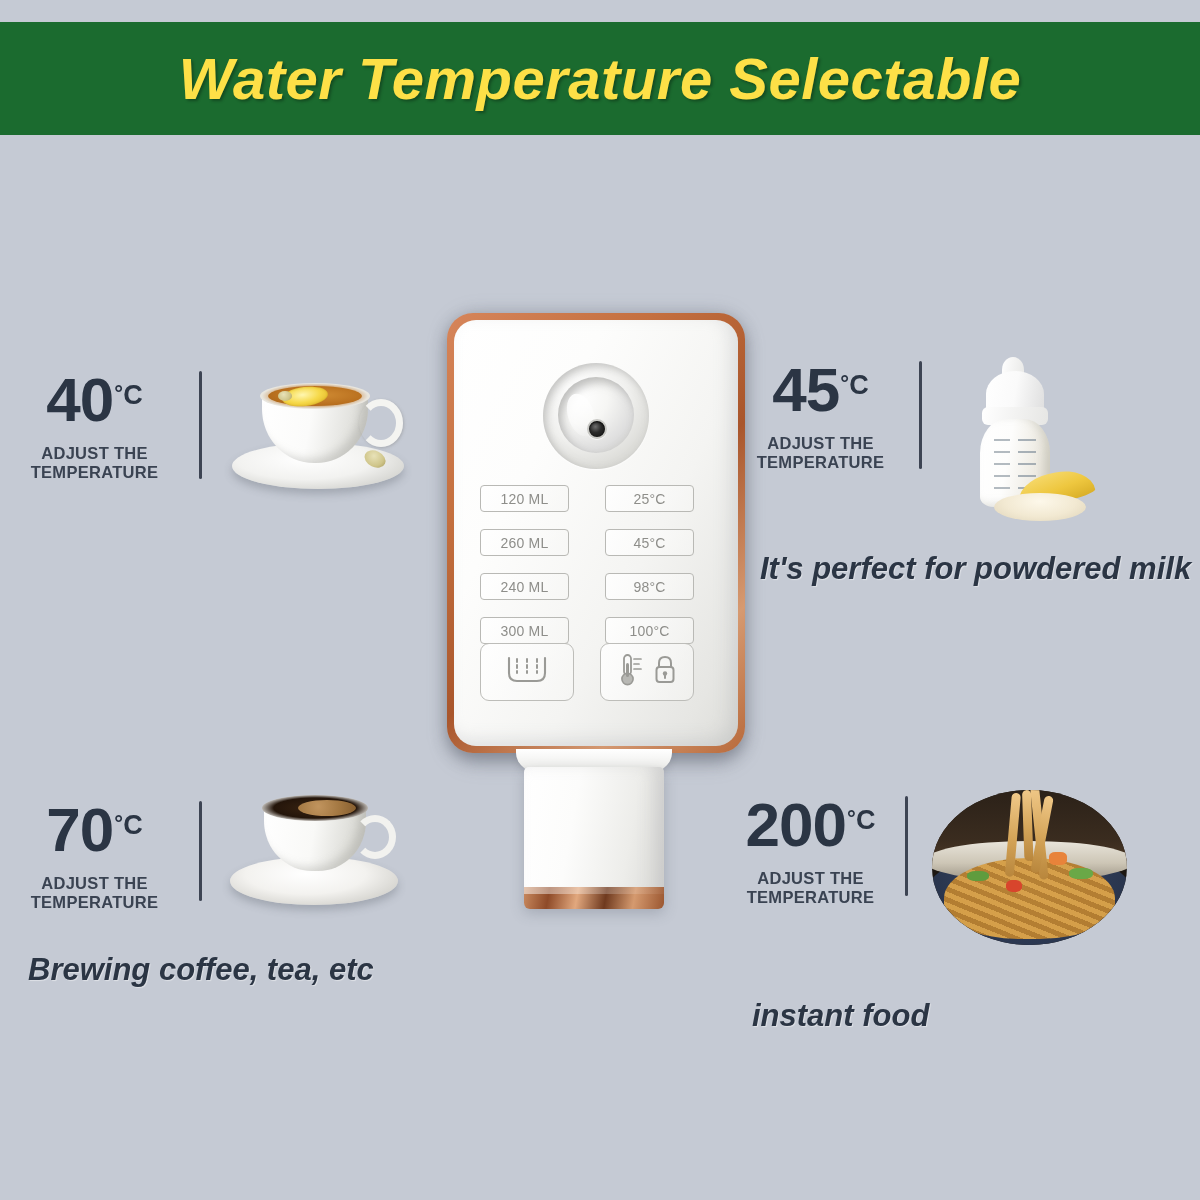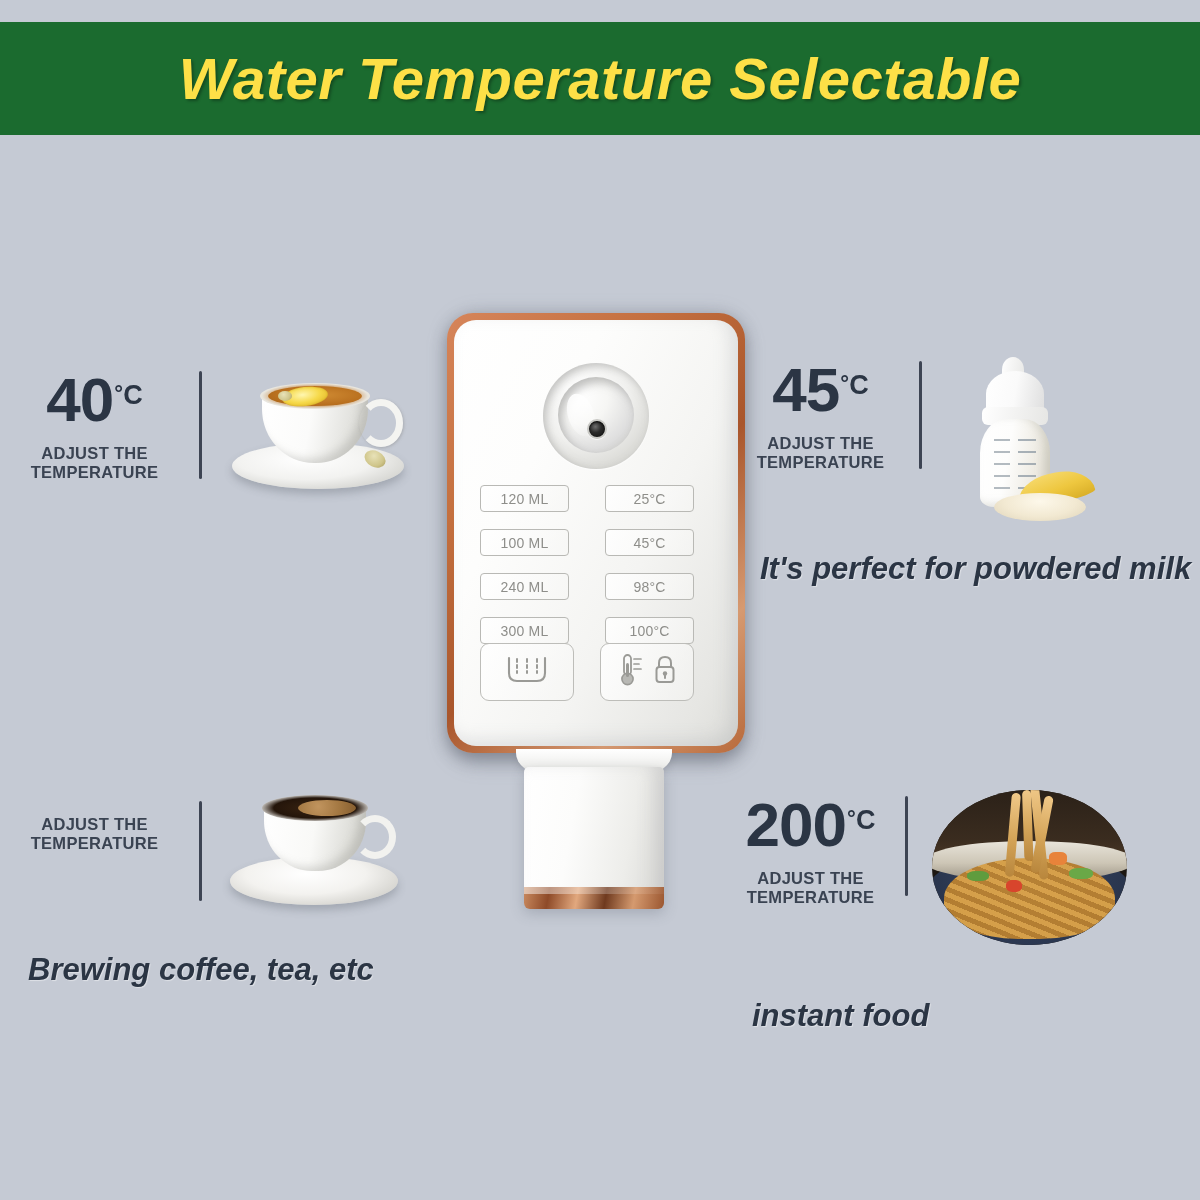--- a/index.html
+++ b/index.html
@@ -498,20 +498,21 @@
     </div>
 
   </div>
   <div class="caption cap-tr">It's perfect for powdered milk</div>
 </div>
 
 <div class="feature feat-bl">
   <div class="feat-row">
 
     <div class="temp-col">
+      <div class="temp-value"><span>70</span><span class="unit"><span class="deg">°</span><span>C</span></span></div>
       <div class="temp-sub">ADJUST THE
 TEMPERATURE</div>
     </div>
 
     <div class="divider div-bl"></div>
 
     <div class="pic">
       <div class="photo coffee">
         <div class="cf-saucer"></div>
         <div class="cf-body"></div>
@@ -566,21 +567,21 @@
   <div class="funnel-outer">
     <div class="funnel-inner">
       <div class="funnel-gloss"></div>
       <div class="funnel-hole"></div>
     </div>
   </div>
 
   <div class="btn-grid">
     <div class="panel-btn">120 ML</div>
     <div class="panel-btn">25°C</div>
-    <div class="panel-btn">100 ML</div>
+    <div class="panel-btn">260 ML</div>
     <div class="panel-btn">45°C</div>
     <div class="panel-btn">240 ML</div>
     <div class="panel-btn">98°C</div>
     <div class="panel-btn">300 ML</div>
     <div class="panel-btn">100°C</div>
   </div>
 
   <div class="fn-row">
 
     <div class="fn-btn">

